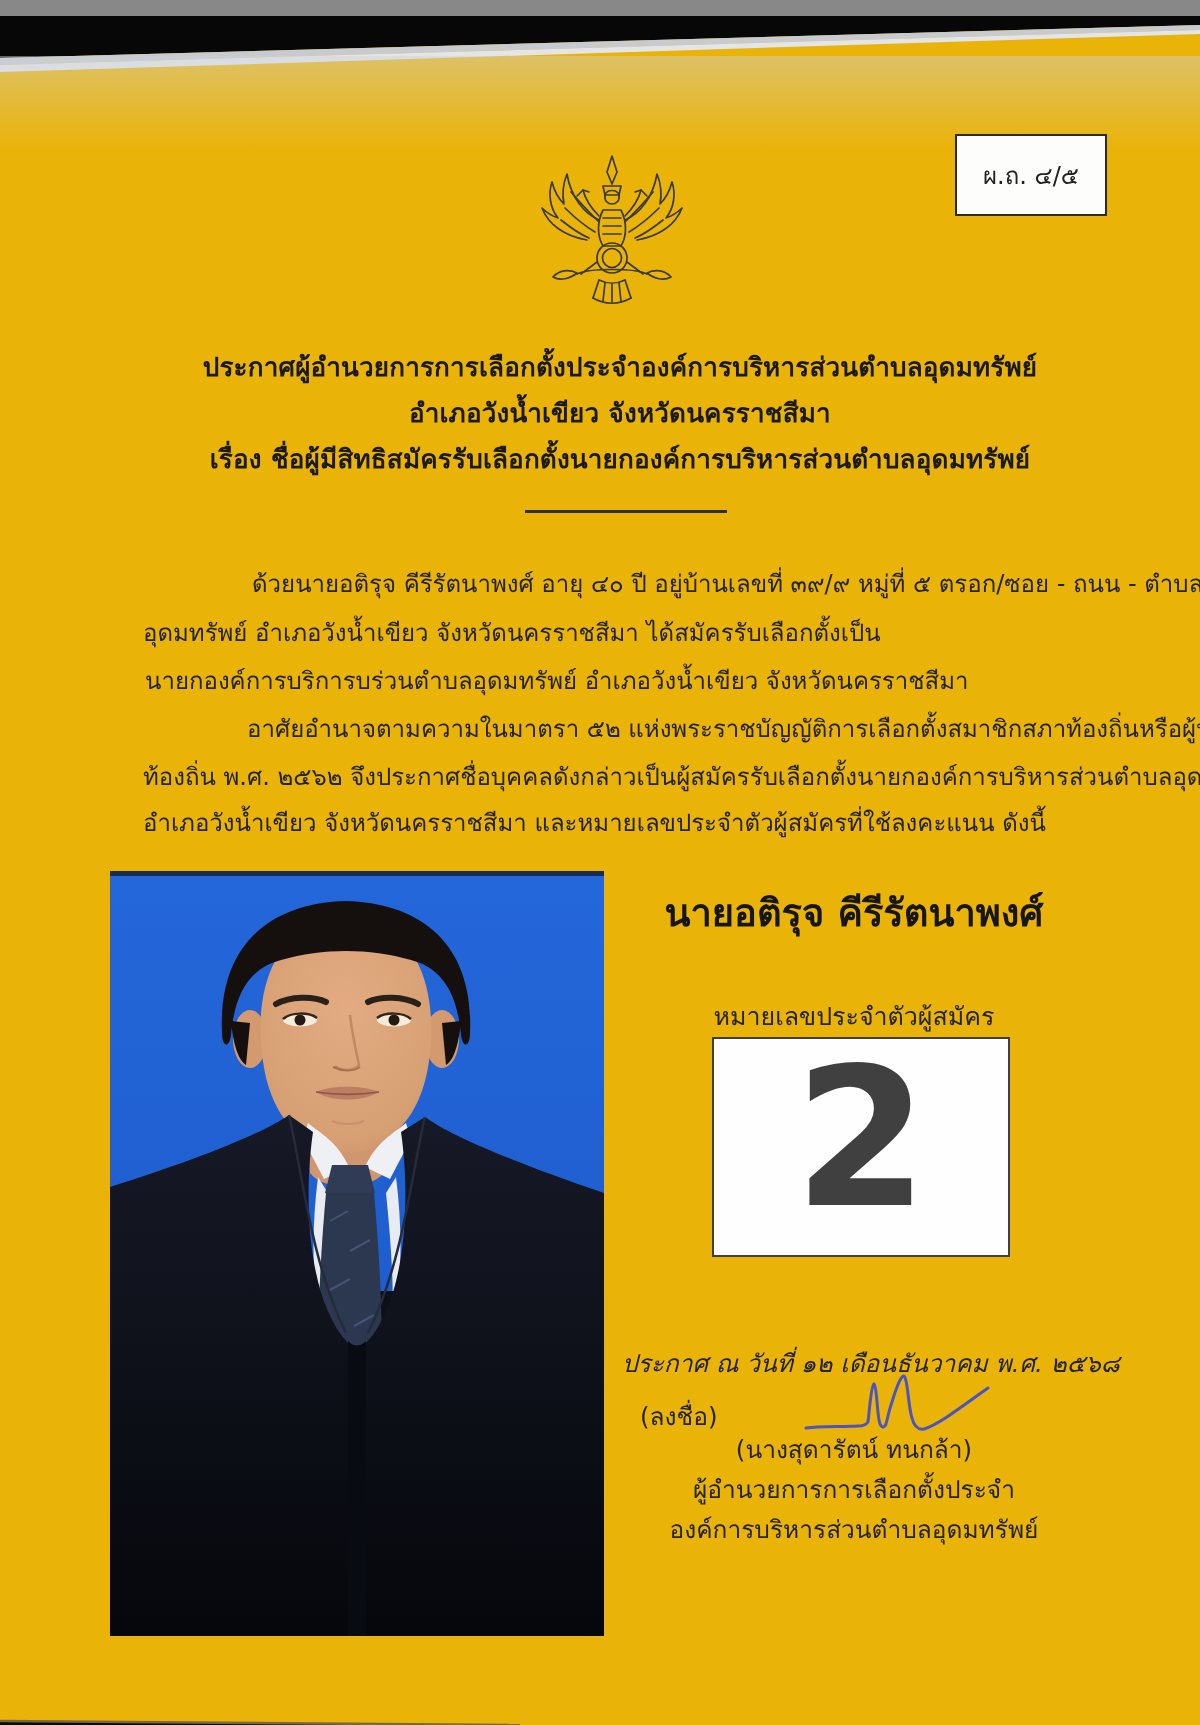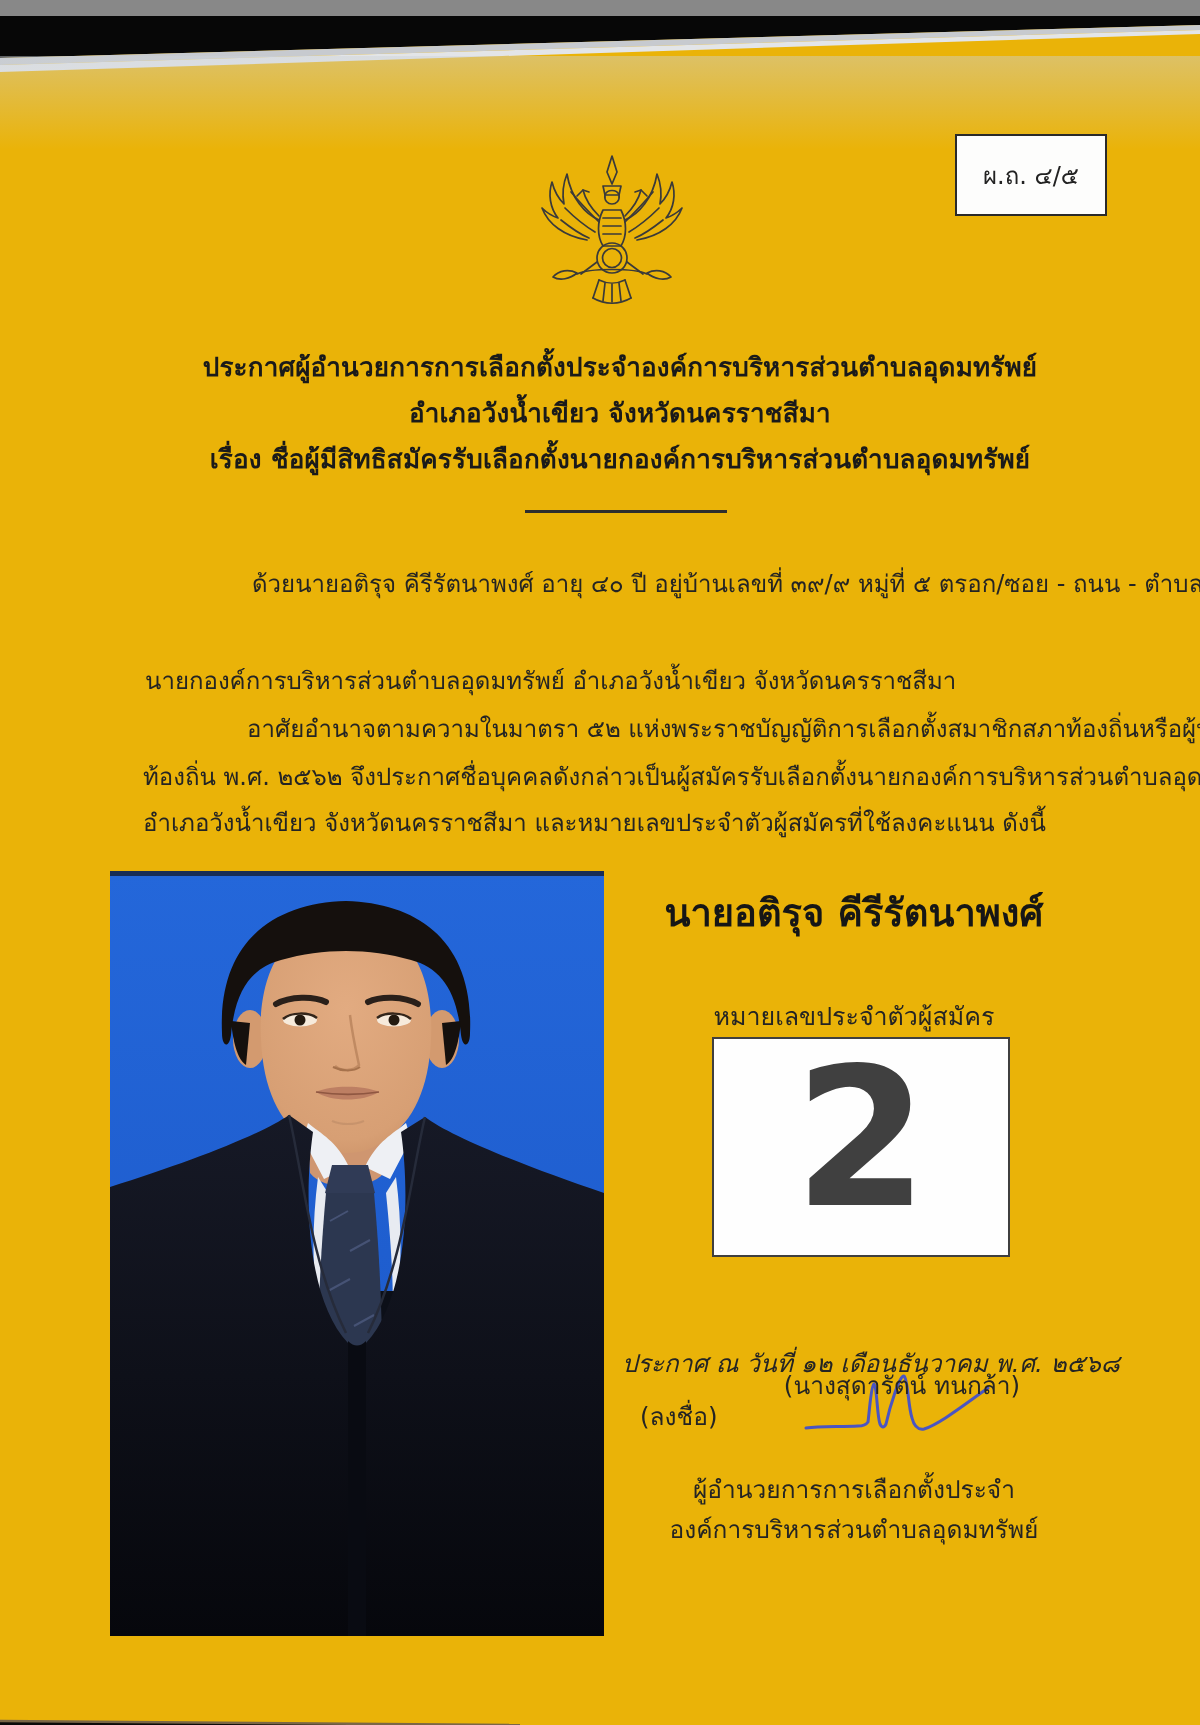--- a/index.html
+++ b/index.html
@@ -109,21 +109,22 @@
     <span>ผ.ถ. ๔/๕</span>
   </div>
 
   <div class="abs title-line" style="top:330px;">ประกาศผู้อำนวยการการเลือกตั้งประจำองค์การบริหารส่วนตำบลอุดมทรัพย์</div>
   <div class="abs title-line" style="top:376px;">อำเภอวังน้ำเขียว จังหวัดนครราชสีมา</div>
   <div class="abs title-line" style="top:422px;">เรื่อง ชื่อผู้มีสิทธิสมัครรับเลือกตั้งนายกองค์การบริหารส่วนตำบลอุดมทรัพย์</div>
 
   <div class="divider"></div>
 
   <div class="abs body-line" style="left:252px;top:548px;">ด้วยนายอติรุจ คีรีรัตนาพงศ์ อายุ ๔๐ ปี อยู่บ้านเลขที่ ๓๙/๙ หมู่ที่ ๕ ตรอก/ซอย - ถนน - ตำบล</div>
-  <div class="abs body-line" style="left:145px;top:645px;">นายกองค์การบริหารส่วนตำบลอุดมทรัพย์ อำเภอวังน้ำเขียว จังหวัดนครราชสีมา</div>
+  <div class="abs body-line" style="left:143px;top:597px;">อุดมทรัพย์ อำเภอวังน้ำเขียว จังหวัดนครราชสีมา ได้สมัครรับเลือกตั้งเป็น</div>
+  <div class="abs body-line" style="left:145px;top:645px;">นายกองค์การบริการบร่วนตำบลอุดมทรัพย์ อำเภอวังน้ำเขียว จังหวัดนครราชสีมา</div>
   <div class="abs body-line" style="left:247px;top:693px;">อาศัยอำนาจตามความในมาตรา ๕๒ แห่งพระราชบัญญัติการเลือกตั้งสมาชิกสภาท้องถิ่นหรือผู้บริหาร</div>
   <div class="abs body-line" style="left:143px;top:741px;">ท้องถิ่น พ.ศ. ๒๕๖๒ จึงประกาศชื่อบุคคลดังกล่าวเป็นผู้สมัครรับเลือกตั้งนายกองค์การบริหารส่วนตำบลอุดมทรัพย์</div>
   <div class="abs body-line" style="left:143px;top:787px;">อำเภอวังน้ำเขียว จังหวัดนครราชสีมา และหมายเลขประจำตัวผู้สมัครที่ใช้ลงคะแนน ดังนี้</div>
 
   <svg class="photo-frame" viewBox="0 0 494 765" preserveAspectRatio="none">
     <defs>
       <linearGradient id="bgBlue" x1="0" y1="0" x2="0" y2="1">
         <stop offset="0" stop-color="#2467da"></stop>
         <stop offset="1" stop-color="#1a55c4"></stop>
       </linearGradient>
@@ -198,21 +199,21 @@
     <span class="ballot-number">2</span>
   </div>
 
   <div class="abs signoff" style="left:622px;top:1328px;font-style:italic;">ประกาศ ณ วันที่ ๑๒ เดือนธันวาคม พ.ศ. ๒๕๖๘</div>
   <div class="abs signoff" style="left:640px;top:1381px;text-align:center;">(ลงชื่อ)</div>
 
   <svg class="sig" viewBox="0 0 195 68">
     <path d="M6,62 C20,60 40,61 58,60 C62,60 66,59 68,56 C70,40 71,20 74,18 C77,20 77,50 80,58 C82,62 84,62 86,58 C90,40 100,8 104,10 C108,13 108,40 112,52 C114,60 118,64 124,63 C140,58 165,38 188,22" stroke="#4a55c2" stroke-width="3" fill="none" stroke-linecap="round"></path>
   </svg>
 
-  <div class="abs right-col signoff" style="top:1350px;padding-left:48px;">(นางสุดารัตน์  ทนกล้า)</div>
+  <div class="abs right-col signoff" style="top:1414px;">(นางสุดารัตน์  ทนกล้า)</div>
   <div class="abs right-col signoff" style="top:1494px;">องค์การบริหารส่วนตำบลอุดมทรัพย์</div>
   <div class="abs right-col signoff" style="top:1454px;">ผู้อำนวยการการเลือกตั้งประจำ</div>
 
   <svg class="bottombar" viewBox="0 0 1200 25" preserveAspectRatio="none">
     <path d="M0,5 L520,9 L520,25 L0,25 Z" fill="#0b0a09"></path>
     <path d="M0,5 L520,9" stroke="#7a6647" stroke-width="2.5" fill="none"></path>
   </svg>
 
 </div>
 

